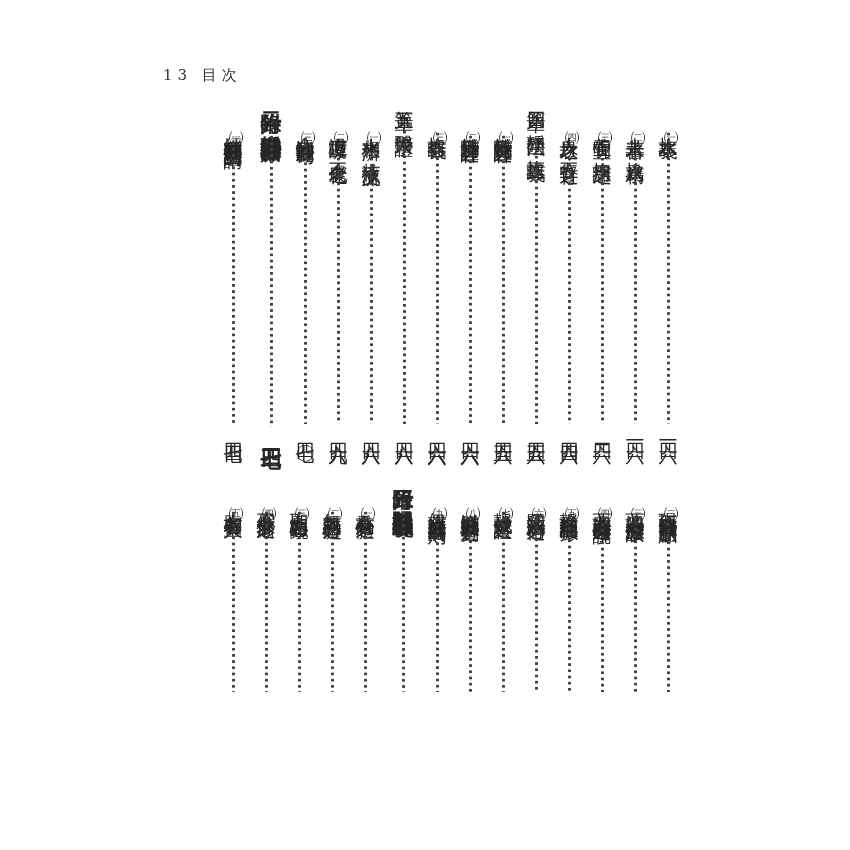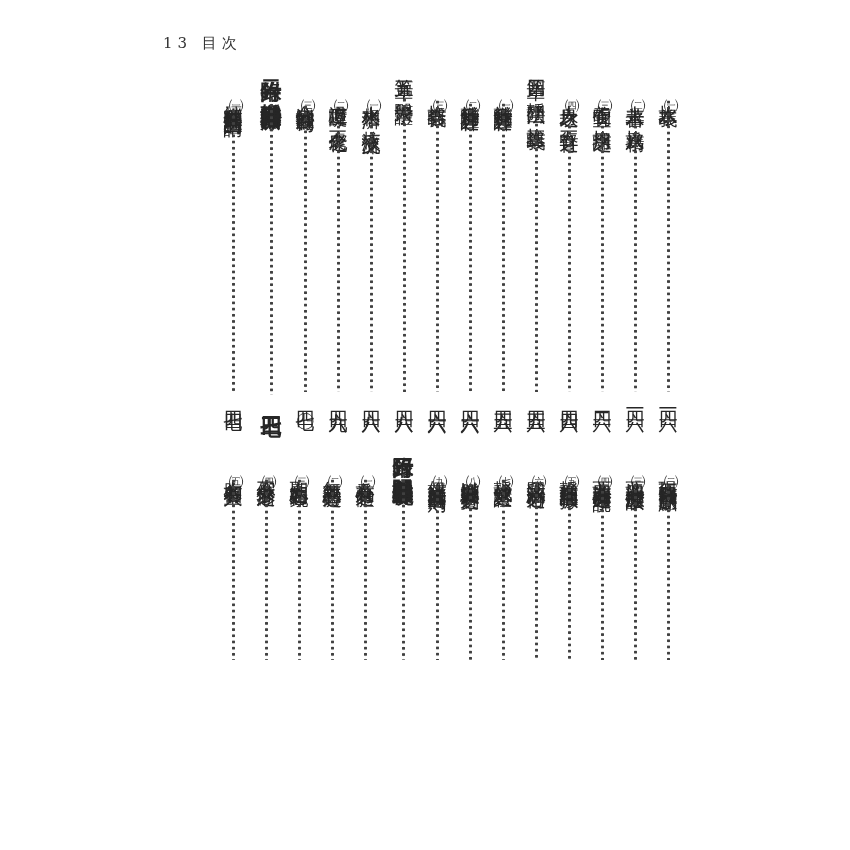--- a/index.html
+++ b/index.html
@@ -3,20 +3,21 @@
 <meta charset="utf-8">
 <style>
   html, body { margin: 0; padding: 0; background: #ffffff; }
   .page {
     position: relative;
     width: 850px; height: 660px;
     background: #ffffff;
     color: #262626;
     font-family: "DejaVu Serif", "Liberation Serif", serif;
     overflow: hidden;
+    margin-top: 32px;
   }
   .page-header {
     position: absolute;
     top: 34px; left: 163px;
     font-size: 15px;
     letter-spacing: 5px;
     color: #333333;
     white-space: nowrap;
   }
   .toc-section {

